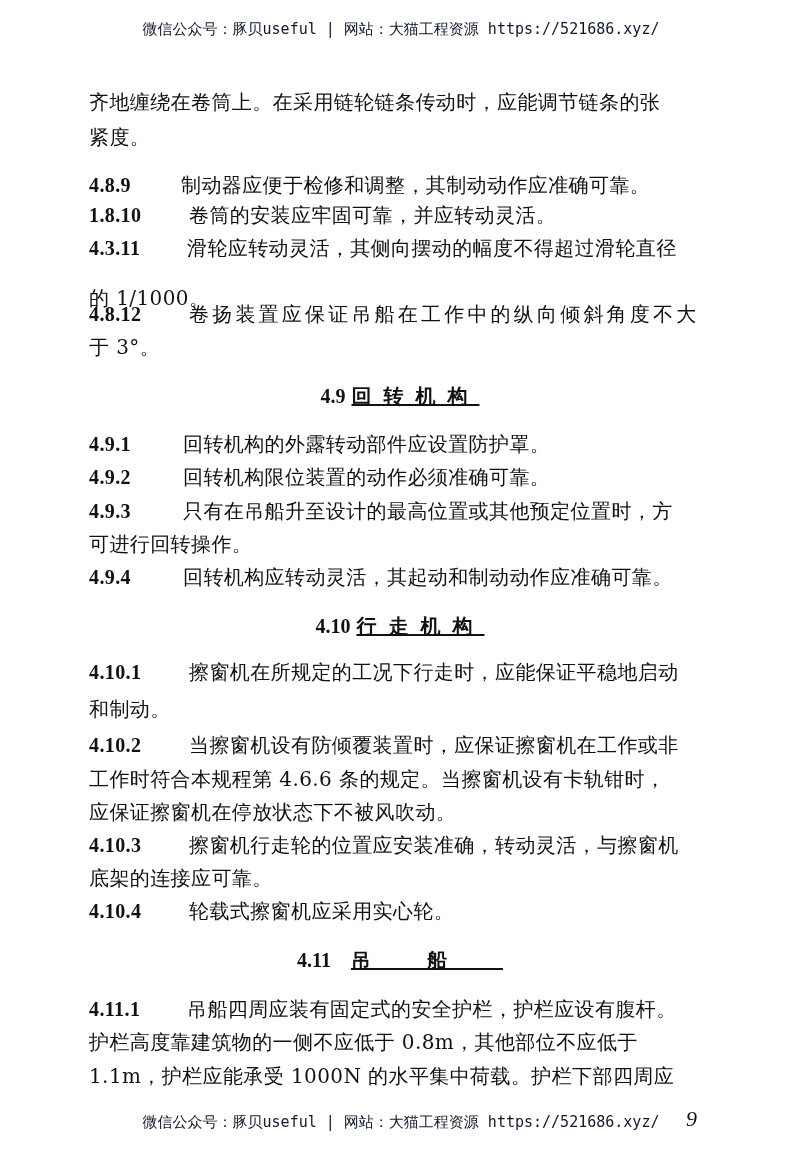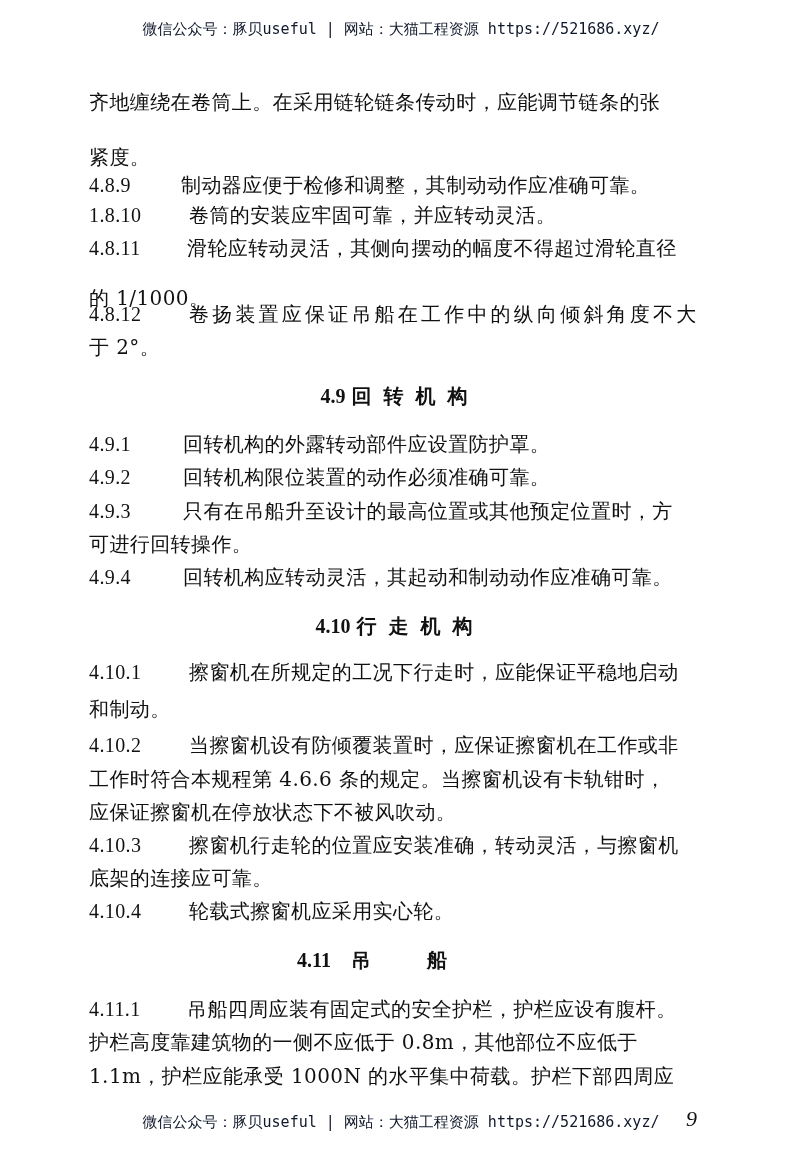--- a/index.html
+++ b/index.html
@@ -19,56 +19,56 @@
     position: absolute; left: 686px; top: 1106px;
     font-family: "Liberation Serif", serif; font-style: italic;
     font-size: 22px; color: #111;
   }
   .line {
     position: absolute; left: 89px; width: 640px;
     font-size: 20px; line-height: 24px; white-space: nowrap;
     letter-spacing: 0.4px;
   }
   .num {
-    font-family: "Liberation Serif", serif; font-weight: normal;
+    font-family: "Liberation Serif", serif; font-weight: bold;
     font-size: 20px; display: inline-block;
   }
   .heading {
     position: absolute; left: 0; width: 800px; text-align: center;
     font-size: 20px; line-height: 24px; font-weight: bold;
   }
   .heading .hnum { font-family: "Liberation Serif", serif; font-weight: bold; margin-right: 6px; }
-  .heading .htitle { letter-spacing: 12px; }
+  .heading .htitle { letter-spacing: 12px; text-decoration: underline; }
   .heading .htitle.wide { letter-spacing: 56px; margin-top: 9px; }
 </style>
 </head>
 <body>
 
 <div class="watermark top">微信公众号：豚贝useful | 网站：大猫工程资源 https://521686.xyz/</div>
 
 <div class="line" style="top:90px">齐地缠绕在卷筒上。在采用链轮链条传动时，应能调节链条的张</div>
-<div class="line" style="top:145px">紧度。</div>
+<div class="line" style="top:125px">紧度。</div>
 
 <div class="line" style="top:173px">
   <span class="num" style="width:92px">4.8.9</span><span>制动器应便于检修和调整，其制动动作应准确可靠。</span>
 </div>
 
 <div class="line" style="top:203px">
   <span class="num" style="width:100px">1.8.10</span><span>卷筒的安装应牢固可靠，并应转动灵活。</span>
 </div>
 
 <div class="line" style="top:236px">
-  <span class="num" style="width:98px">4.8.11</span><span>滑轮应转动灵活，其侧向摆动的幅度不得超过滑轮直径</span>
+  <span class="num" style="width:98px">4.3.11</span><span>滑轮应转动灵活，其侧向摆动的幅度不得超过滑轮直径</span>
 </div>
 <div class="line" style="top:286px">的 1/1000。</div>
 
 <div class="line" style="top:302px">
   <span class="num" style="width:100px">4.8.12</span><span style="letter-spacing:3.2px">卷扬装置应保证吊船在工作中的纵向倾斜角度不大</span>
 </div>
-<div class="line" style="top:335px">于 2°。</div>
+<div class="line" style="top:335px">于 3°。</div>
 
 <div class="heading" style="top:384px">
   <span class="hnum">4.9</span><span class="htitle">回转机构</span>
 </div>
 
 <div class="line" style="top:432px">
   <span class="num" style="width:94px">4.9.1</span><span>回转机构的外露转动部件应设置防护罩。</span>
 </div>
 <div class="line" style="top:465px">
   <span class="num" style="width:94px">4.9.2</span><span>回转机构限位装置的动作必须准确可靠。</span>

